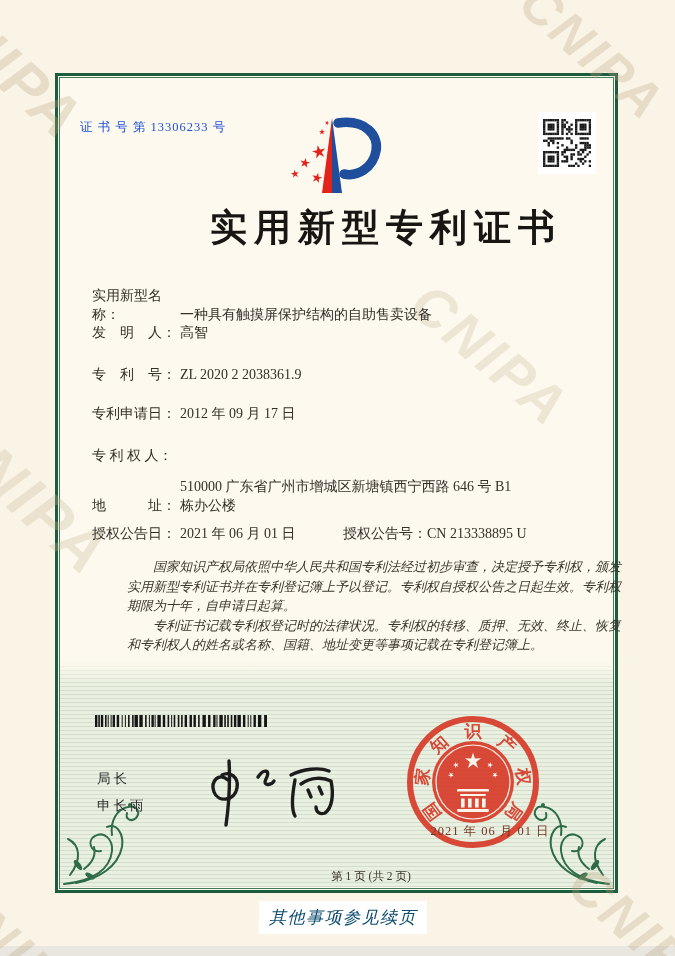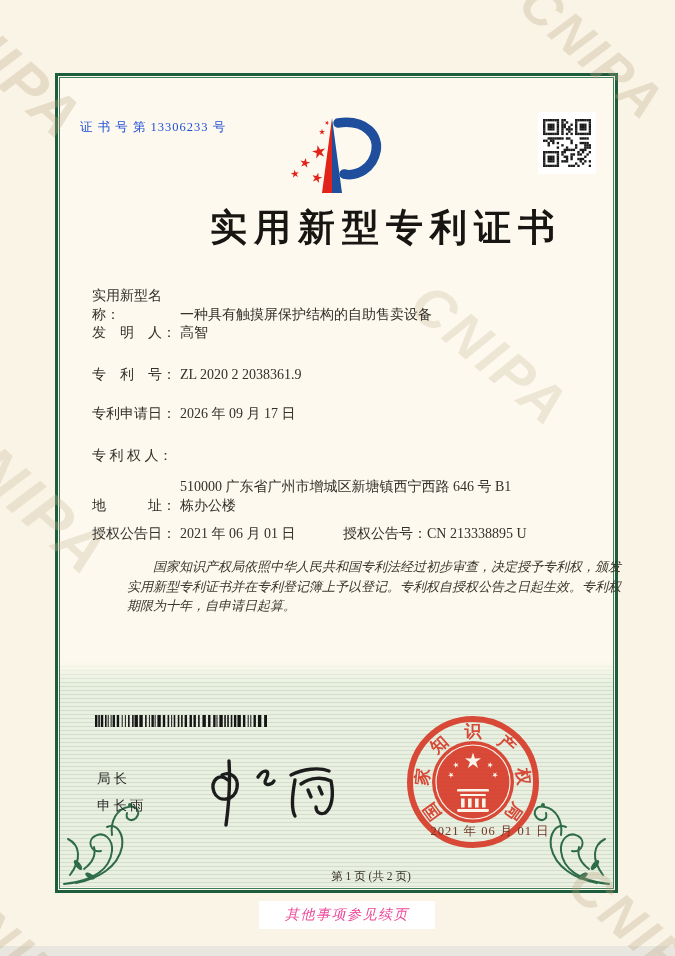--- a/index.html
+++ b/index.html
@@ -54,22 +54,22 @@
   .qr-box{position:absolute;left:538px;top:112px;width:58px;height:62px;background:#fff;
     display:flex;align-items:center;justify-content:center;}
   .barcode{position:absolute;left:95px;top:713px;}
   .signer{position:absolute;left:97px;font-family:"Liberation Sans","DejaVu Sans",sans-serif;
     font-size:13.5px;letter-spacing:3px;color:#2b2b2b;}
   .seal{position:absolute;left:405px;top:714px;width:136px;height:136px;mix-blend-mode:multiply;opacity:0.92;}
   .seal text{font-family:"Liberation Serif","DejaVu Serif",serif;font-weight:bold;font-size:17px;fill:#d63a28;}
   .seal-date{position:absolute;left:418px;top:823px;width:144px;text-align:center;
     font-size:12.5px;color:#713526;letter-spacing:1px;z-index:3;}
   .page-info{position:absolute;left:55px;top:869px;width:632px;text-align:center;font-size:11.5px;color:#3a352c;}
-  .note-box{position:absolute;left:259px;top:901px;background:#ffffff;padding:5px 26px;
-    font-size:14px;font-style:italic;letter-spacing:1.5px;color:#ec4899;}
+  .note-box{position:absolute;left:259px;top:901px;background:#ffffff;padding:5px 10px;
+    font-size:17px;font-style:italic;letter-spacing:1.5px;color:#0c4a6e;}
   .bottom-strip{position:absolute;left:0;top:946px;width:675px;height:10px;background:#e9e6df;}
 </style>
 </head>
 <body>
 
 <svg width="0" height="0" style="position:absolute" aria-hidden="true">
   <defs>
     <polygon id="star" points="0,-1 0.224,-0.307 0.951,-0.309 0.361,0.117 0.588,0.809 0,0.38 -0.588,0.809 -0.361,0.117 -0.951,-0.309 -0.224,-0.307"></polygon>
   </defs>
 </svg>
@@ -343,38 +343,39 @@
   <div class="row" style="top:323px">
     <span class="flabel">发　明　人：</span>
     <span class="fvalue">高智</span>
   </div>
   <div class="row" style="top:365px">
     <span class="flabel">专　利　号：</span>
     <span class="fvalue">ZL 2020 2 2038361.9</span>
   </div>
   <div class="row" style="top:404px">
     <span class="flabel">专利申请日：</span>
-    <span class="fvalue">2026 年 09 月 17 日</span>
+    <span class="fvalue">2012 年 09 月 17 日</span>
   </div>
   <div class="row" style="top:446px">
     <span class="flabel">专 利 权 人：</span>
   </div>
   <div class="row" style="top:477px">
     <span class="flabel">地　　　址：</span>
     <span class="fvalue wrap">510000 广东省广州市增城区新塘镇西宁西路 646 号 B1 栋办公楼</span>
   </div>
   <div class="row" style="top:524px">
     <span class="flabel">授权公告日：</span>
     <span class="fvalue w1">2021 年 06 月 01 日</span>
     <span class="flabel" style="width:auto">授权公告号：</span>
     <span class="fvalue">CN 213338895 U</span>
   </div>
 
   <div class="paras">
     <p>国家知识产权局依照中华人民共和国专利法经过初步审查，决定授予专利权，颁发实用新型专利证书并在专利登记簿上予以登记。专利权自授权公告之日起生效。专利权期限为十年，自申请日起算。</p>
+    <p>专利证书记载专利权登记时的法律状况。专利权的转移、质押、无效、终止、恢复和专利权人的姓名或名称、国籍、地址变更等事项记载在专利登记簿上。</p>
   </div>
 
   <div class="barcode"><svg width="172" height="12">
         <rect x="0" y="0" width="2.4" height="12" fill="#151515"></rect>
         <rect x="3.2773243210278453" y="0" width="1.6" height="12" fill="#151515"></rect>
         <rect x="5.827180340327323" y="0" width="2.4" height="12" fill="#151515"></rect>
         <rect x="9.989541175961495" y="0" width="1.6" height="12" fill="#151515"></rect>
         <rect x="12.713142309151591" y="0" width="1" height="12" fill="#151515"></rect>
         <rect x="15.618356758262962" y="0" width="1" height="12" fill="#151515"></rect>
         <rect x="17.585542521625758" y="0" width="2.4" height="12" fill="#151515"></rect>

